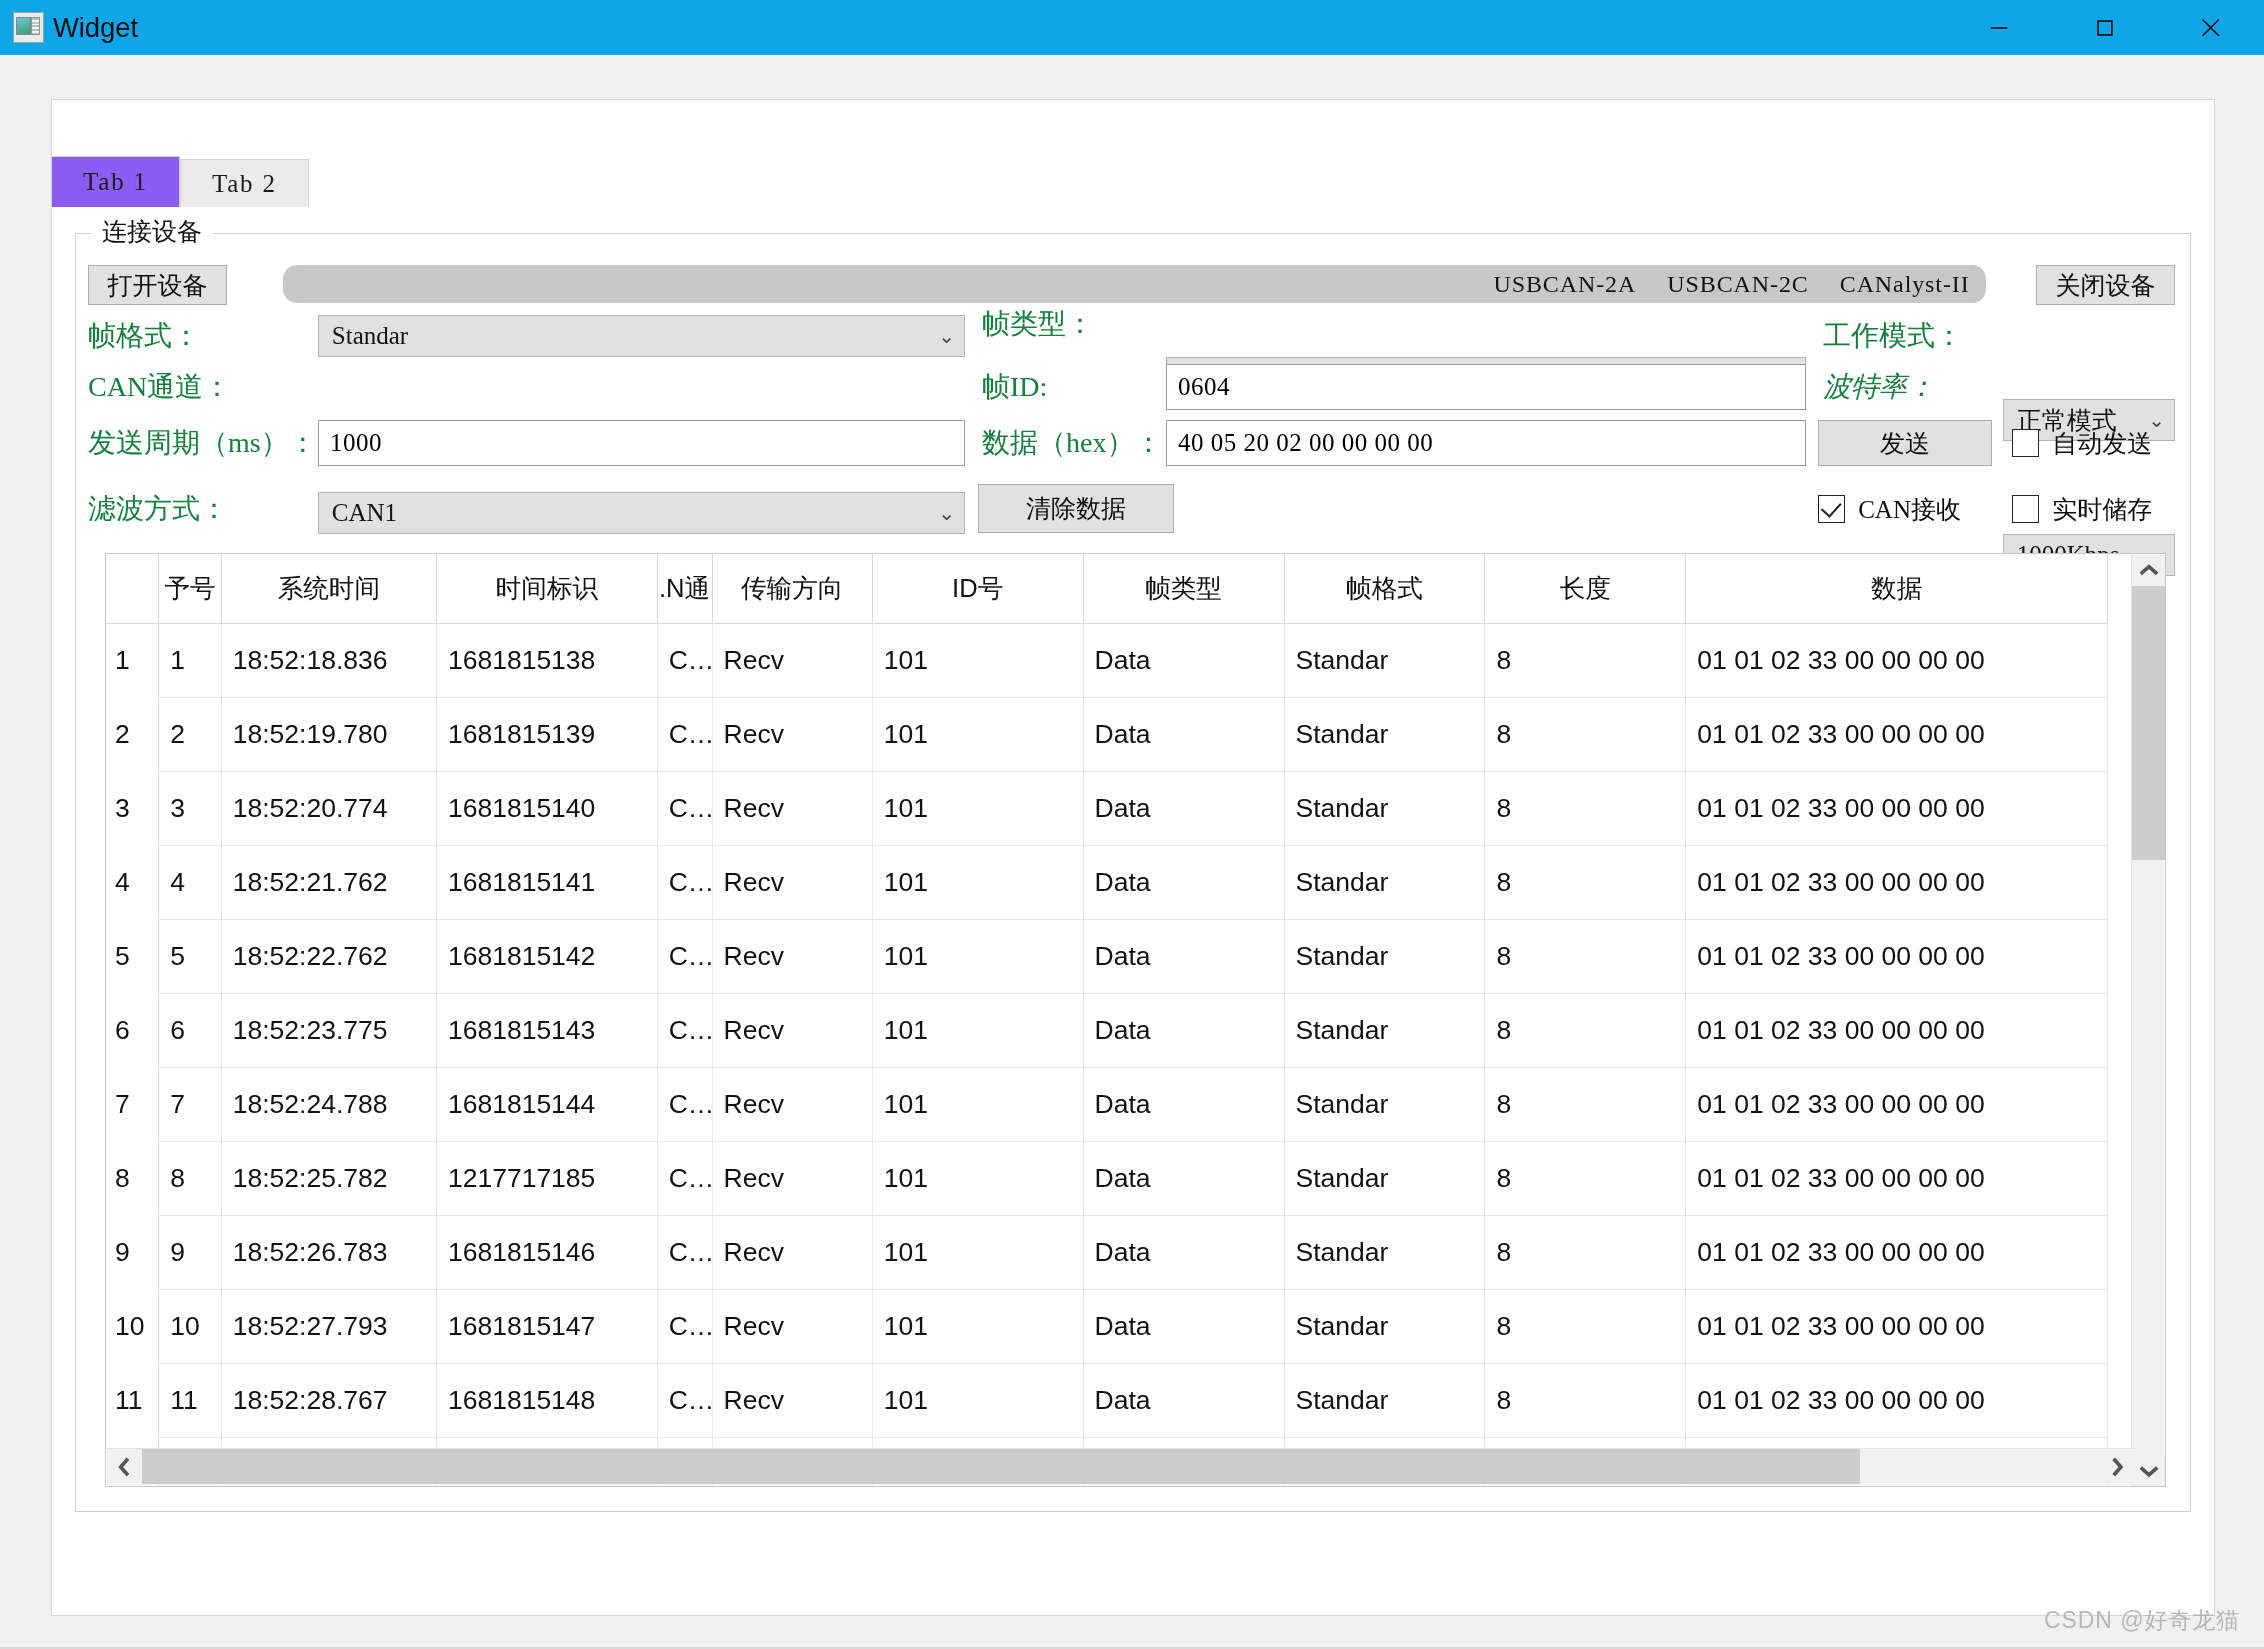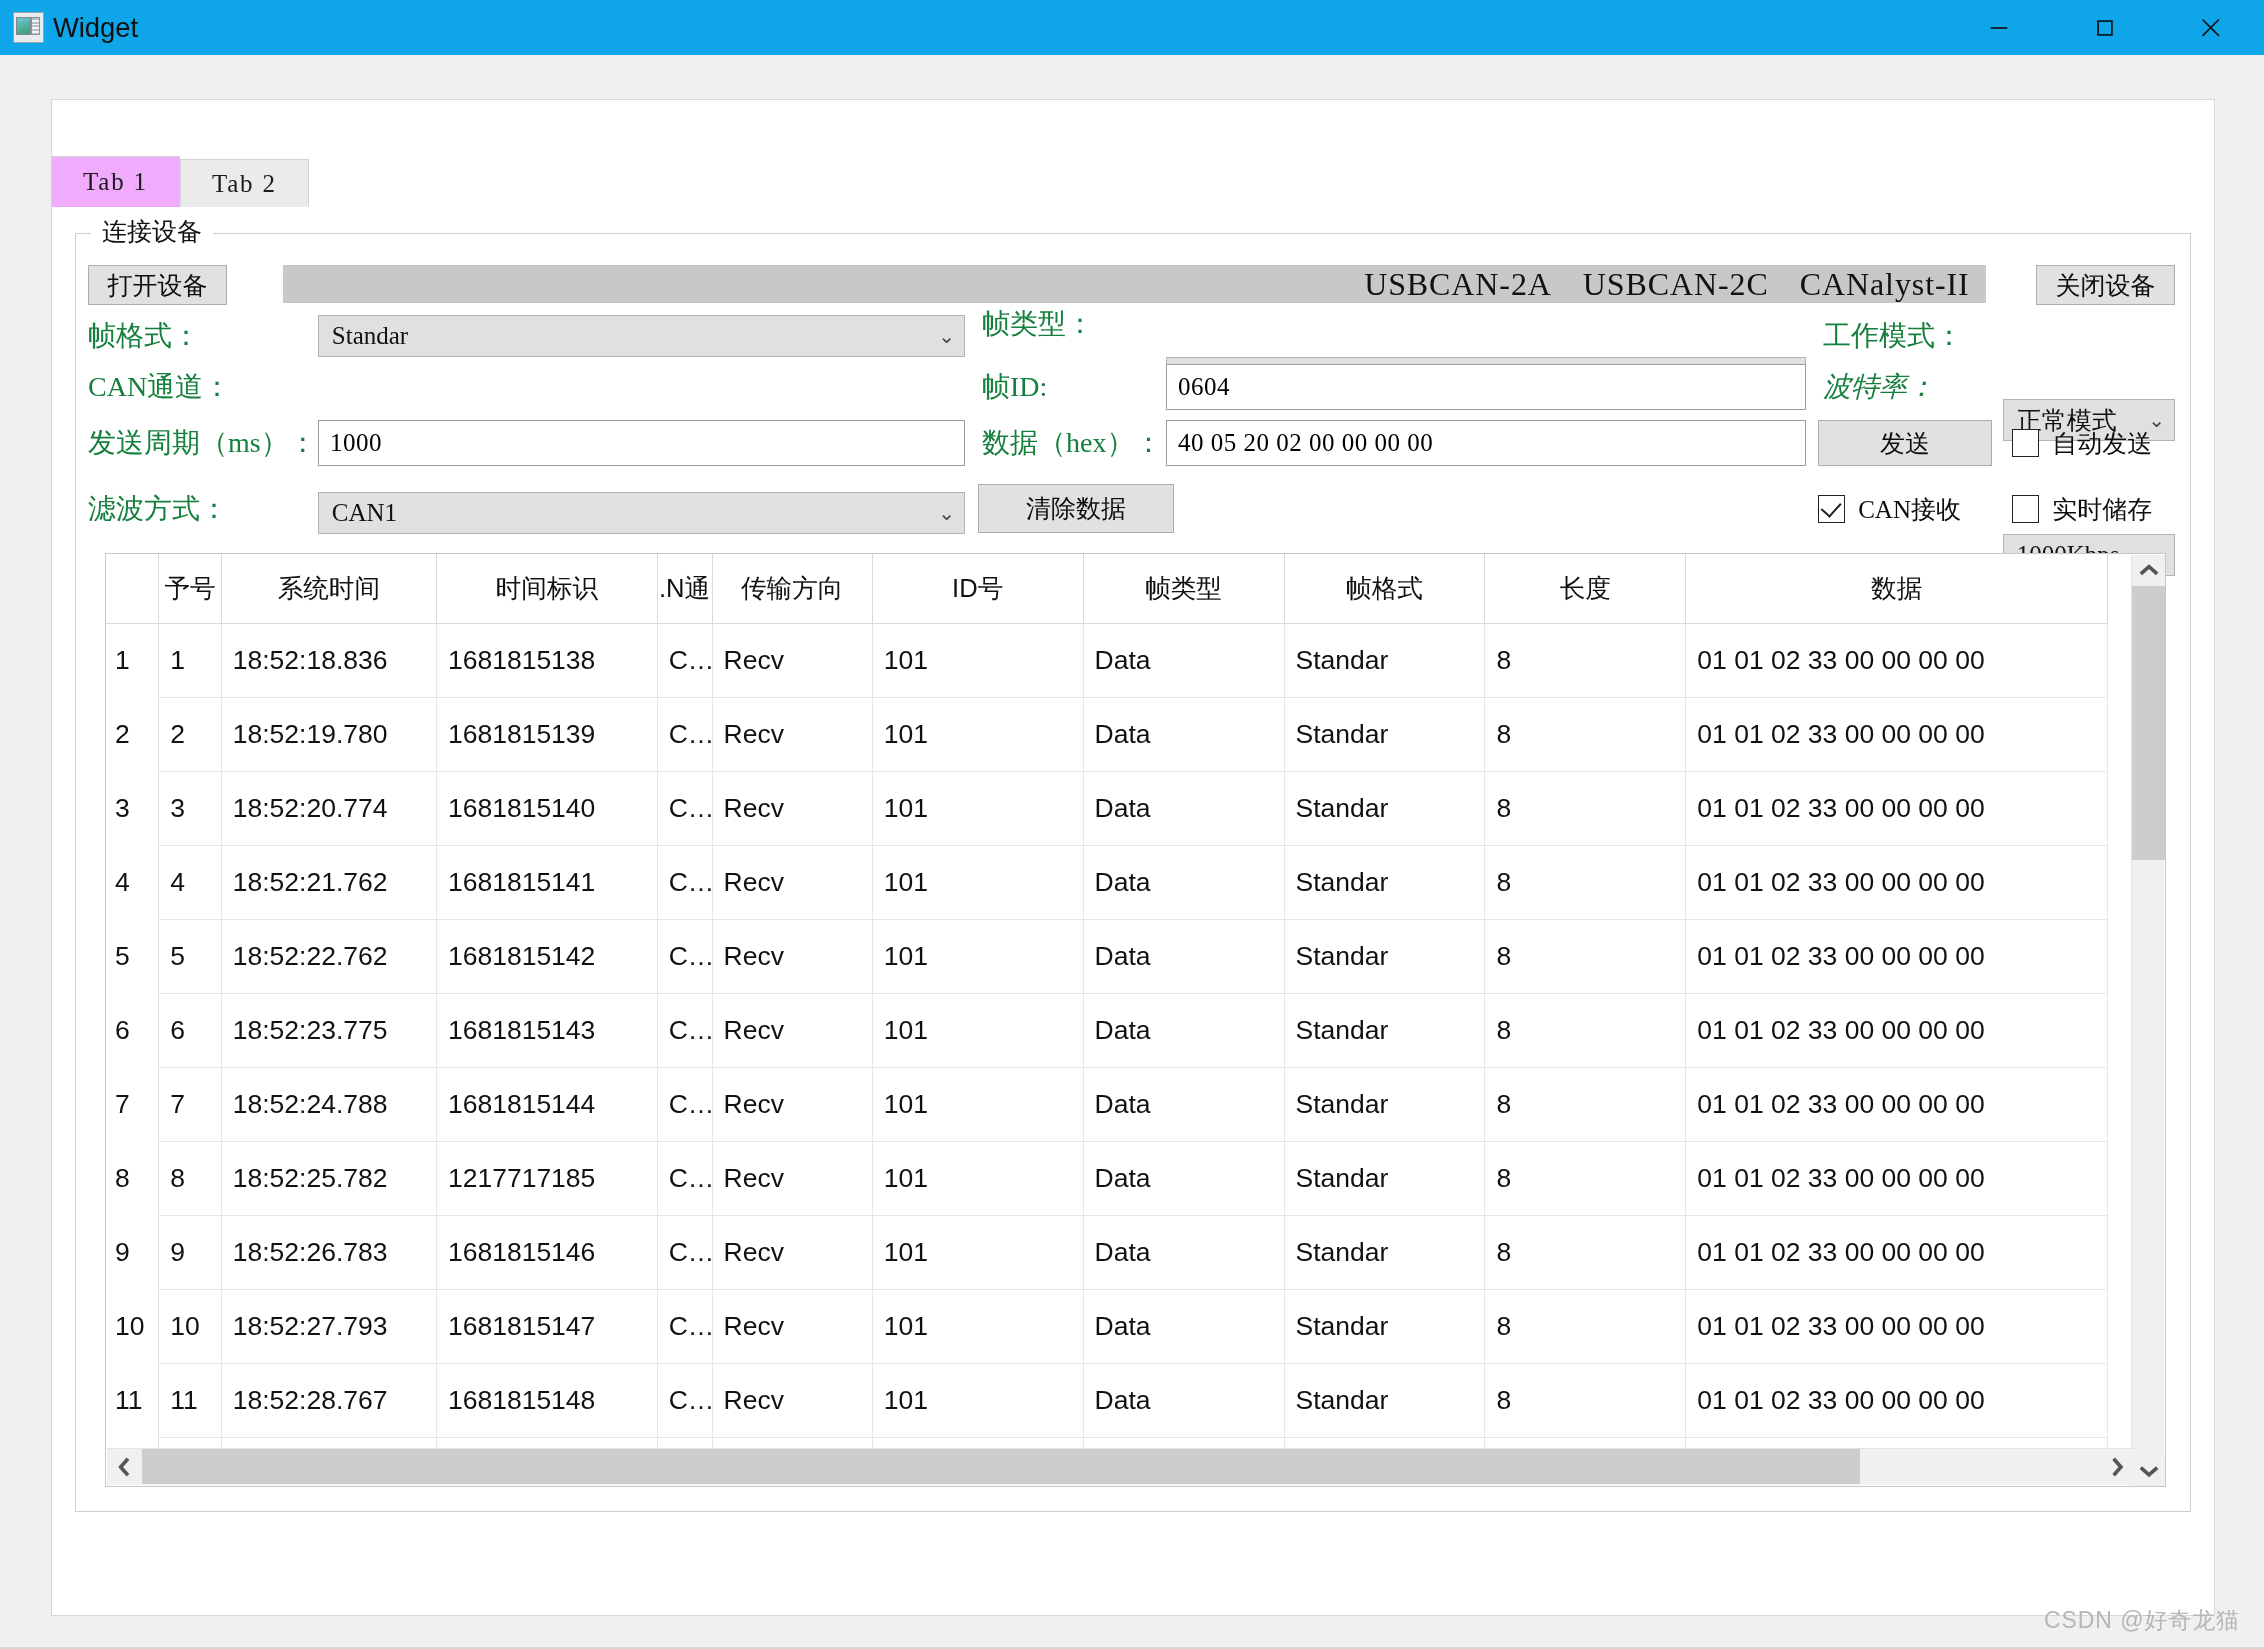--- a/index.html
+++ b/index.html
@@ -87,21 +87,21 @@
     font-size: 25px;
     color: #1a1a1a;
     letter-spacing: 1.8px;
     box-sizing: border-box;
     border: 0.9px solid #d3d3d3;
     border-bottom: none;
     background: #ebebeb;
     position: relative;
   }
   .tab.active {
-    background: #f0abfc;
+    background: #8b5cf6;
     height: 51px;
     border-color: #d3d3d3;
     z-index: 3;
     margin-top: 28px;
   }
 
   
   .group {
     position: absolute; left: 75px; top: 178px;
     width: 2116px; height: 1279px;
@@ -134,22 +134,23 @@
     font-family: "Liberation Serif", serif;
     box-sizing: border-box;
     cursor: pointer;
   }
 
   .devbar {
     background: #c8c8c8;
     display: flex; align-items: center; justify-content: flex-end;
     padding-right: 16.4px;
     box-sizing: border-box;
-    font-size: 32px; color: #111;
+    font-size: 24px; color: #111;
     letter-spacing: 0.9px;
+    border-radius: 14px;
   }
   .devbar span { margin-left: 31px; }
 
   .combo {
     background: #e0e0e0;
     border: 0.9px solid #b4b4b4;
     display: flex; align-items: center;
     padding-left: 12.8px; padding-right: 9.1px;
     font-size: 25px; color: #111;
     box-sizing: border-box;

